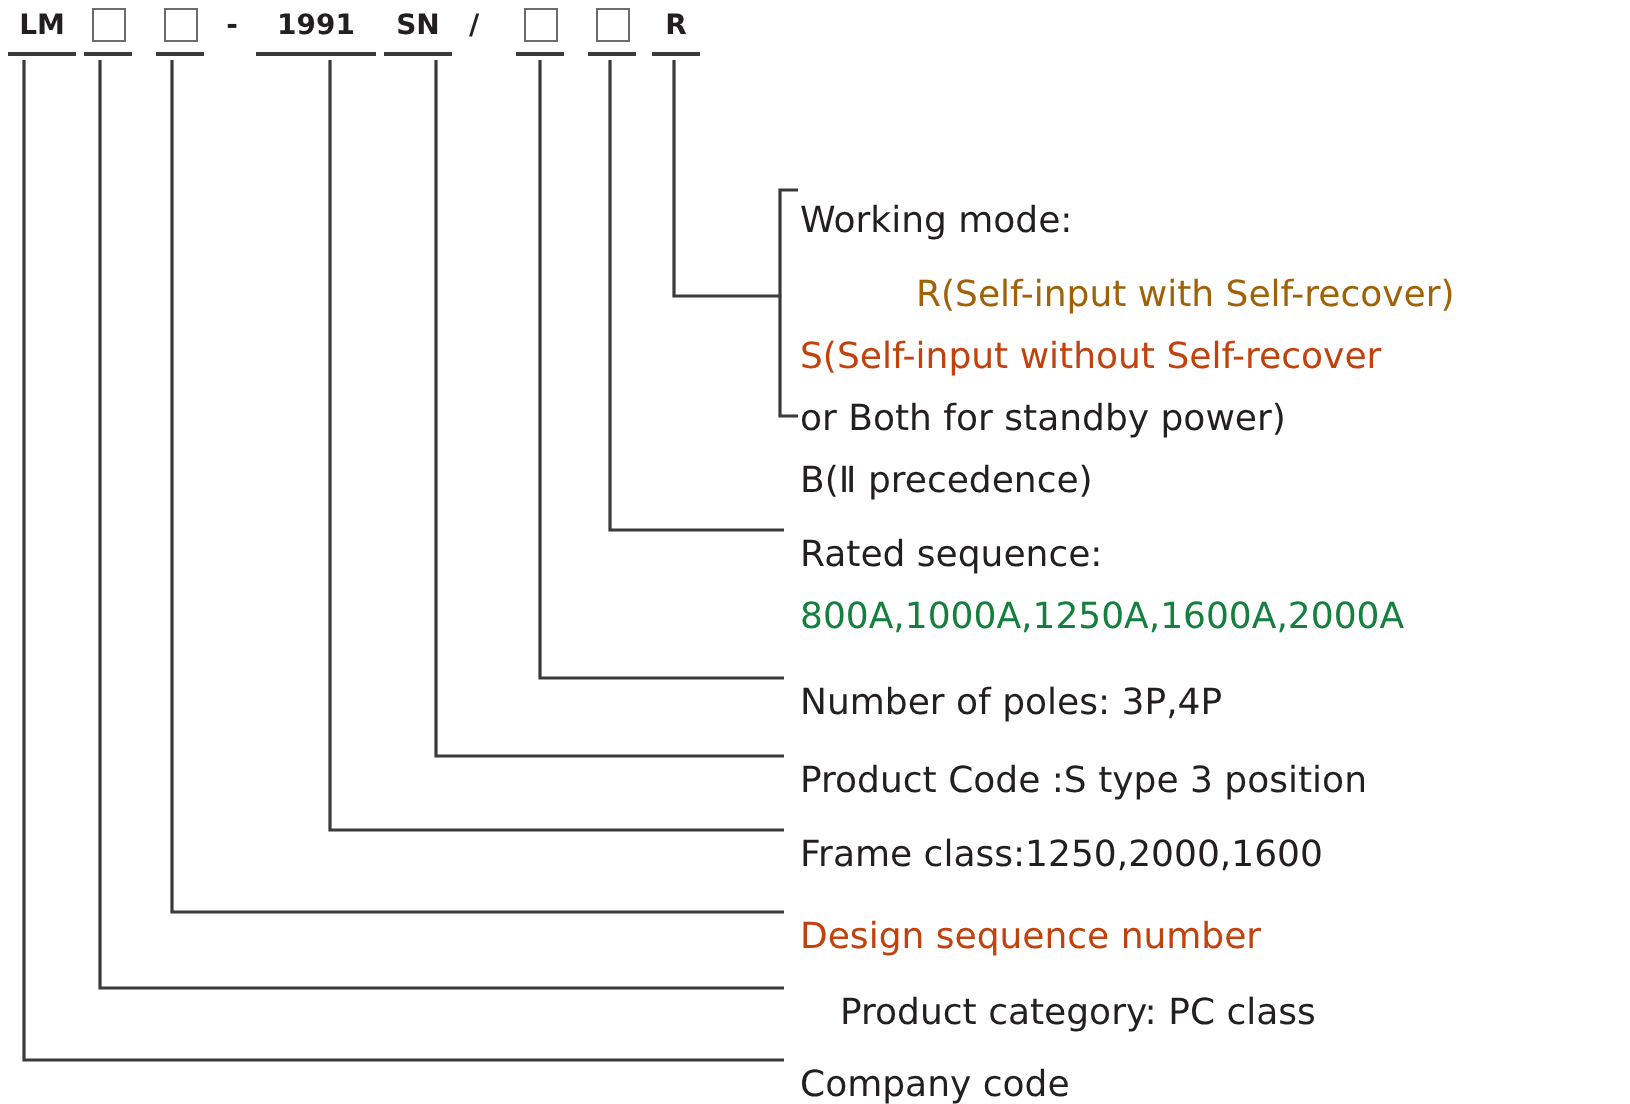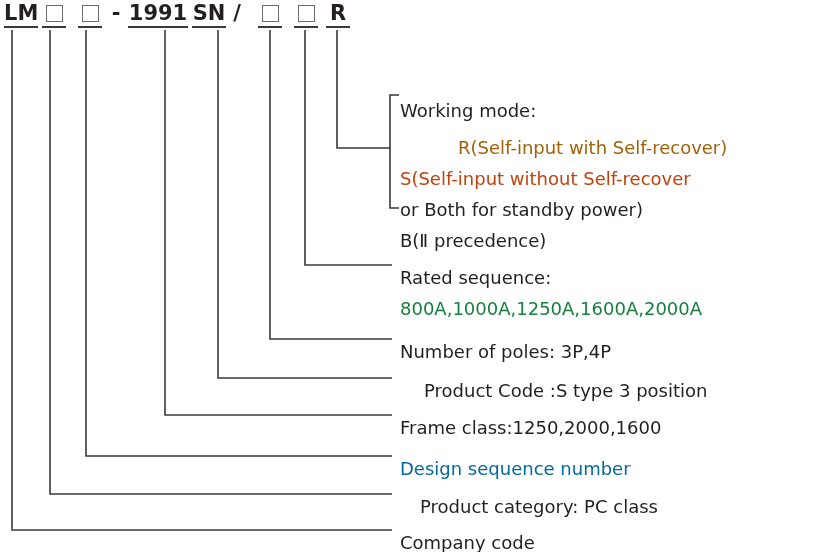--- a/index.html
+++ b/index.html
@@ -30,21 +30,21 @@
     left: 0;
     top: 0;
     width: 380px;
     height: 30px;
   }
   .code-seg {
     position: absolute;
     top: 0;
     height: 26px;
     line-height: 26px;
-    font-size: 21px;
+    font-size: 14px;
     font-weight: 700;
     letter-spacing: 0px;
     color: #231f20;
     text-align: center;
     white-space: nowrap;
   }
   .code-seg.plain {
     font-weight: 700;
   }
   .seg-underline {
@@ -113,18 +113,18 @@
 
 <div id="desc-layer">
     <div class="desc" style="left: 400px; top: 99px; color: rgb(35, 31, 32);">Working mode:</div>
     <div class="desc" style="left: 420px; top: 136px; color: #a16207; margin-left: 38px;">R(Self-input with Self-recover)</div>
     <div class="desc" style="left: 400px; top: 167px; color: #c2410c;">S(Self-input without Self-recover</div>
     <div class="desc" style="left: 400px; top: 198px; color: rgb(35, 31, 32);">or Both for standby power)</div>
     <div class="desc" style="left: 400px; top: 229px; color: rgb(35, 31, 32);">B(Ⅱ precedence)</div>
     <div class="desc" style="left: 400px; top: 266px; color: rgb(35, 31, 32);">Rated sequence:</div>
     <div class="desc" style="left: 400px; top: 297px; color: #15803d;">800A,1000A,1250A,1600A,2000A</div>
     <div class="desc" style="left: 400px; top: 340px; color: rgb(35, 31, 32);">Number of poles: 3P,4P</div>
-    <div class="desc" style="left: 424px; top: 379px; color: rgb(35, 31, 32);">Product Code :S type 3 position</div>
+    <div class="desc" style="left: 400px; top: 379px; color: rgb(35, 31, 32);">Product Code :S type 3 position</div>
     <div class="desc" style="left: 400px; top: 416px; color: rgb(35, 31, 32);">Frame class:1250,2000,1600</div>
-    <div class="desc" style="left: 400px; top: 457px; color: #0369a1;">Design sequence number</div>
+    <div class="desc" style="left: 400px; top: 457px; color: #c2410c;">Design sequence number</div>
     <div class="desc" style="left: 400px; top: 495px; color: rgb(35, 31, 32); margin-left: 20px;">Product category: PC class</div>
     <div class="desc" style="left: 400px; top: 531px; color: rgb(35, 31, 32);">Company code</div>
   </div>
 
 </body></html>

